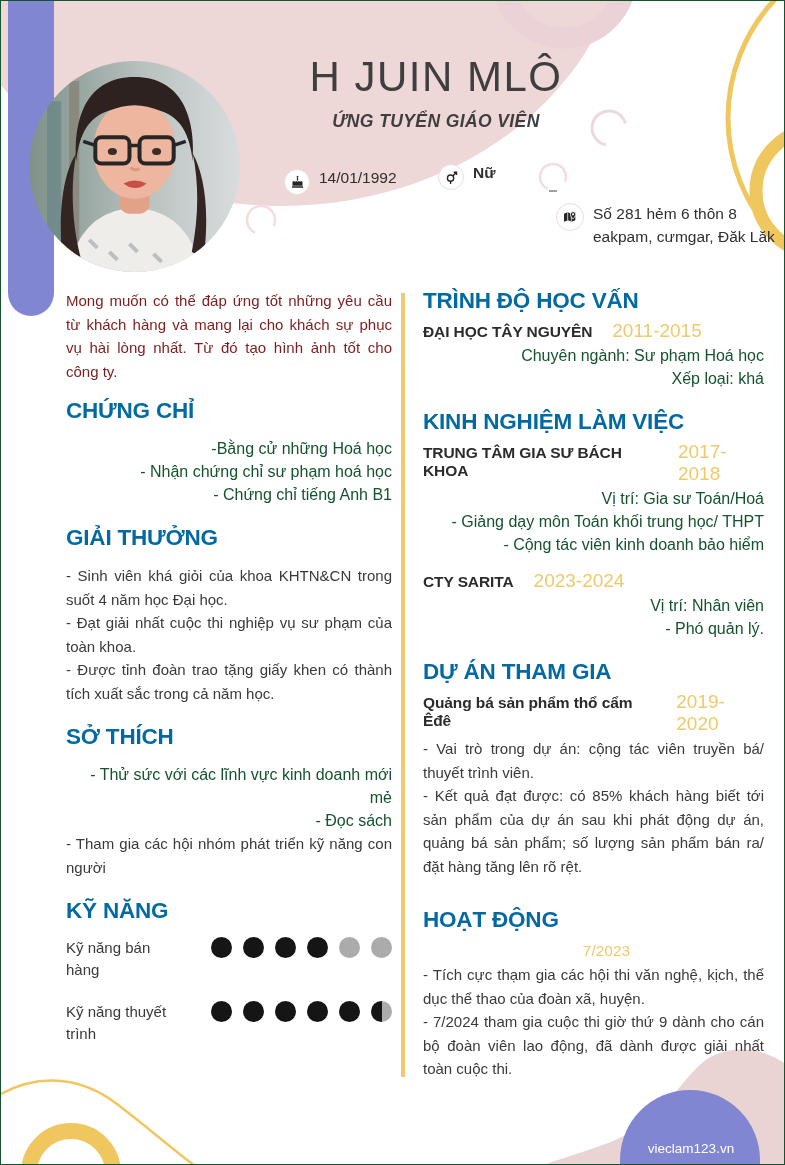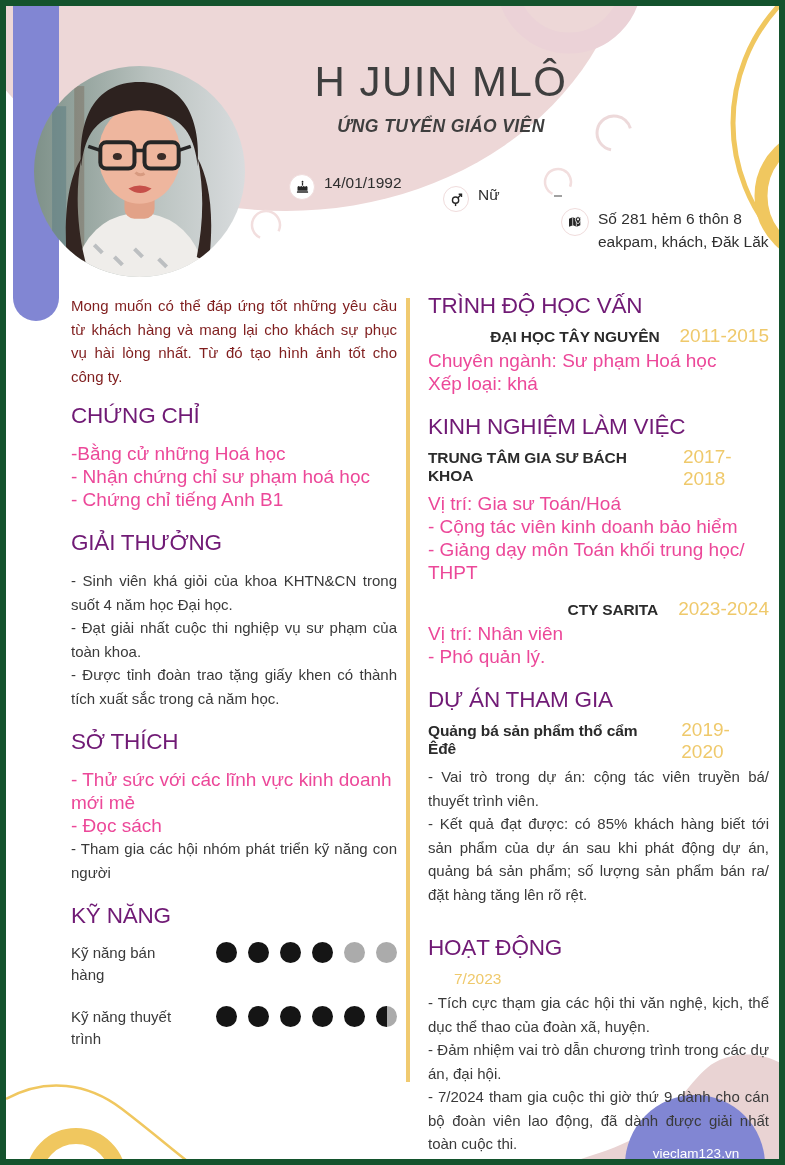--- a/index.html
+++ b/index.html
@@ -1,57 +1,57 @@
 <!DOCTYPE html>
 <html><head>
 <meta charset="utf-8">
 <style>
   html,body{margin:0;padding:0;background:#fff;}
   .cv{
     position:relative;width:785px;height:1165px;box-sizing:border-box;
-    background:#ffffff;overflow:hidden;border:6px solid #14532d;
+    background:#ffffff;overflow:hidden;border:1px solid #14532d;
     font-family:"Liberation Sans","DejaVu Sans",sans-serif;color:#383838;
   }
   .decor{position:absolute;left:0;top:0;z-index:0;}
   .z{position:absolute;z-index:2;}
 
   
   .photo{left:28px;top:60px;width:211px;height:211px;border-radius:50%;overflow:hidden;}
 
   
   .name-block{left:225px;top:52px;width:420px;text-align:center;}
   h1{margin:0;font-size:42px;font-weight:500;letter-spacing:1.5px;color:#3e3e3e;line-height:48px;}
   .subtitle{margin-top:10px;font-size:17.5px;font-weight:700;letter-spacing:.4px;color:#3e3e3e;font-style:italic;}
 
   
   .info{display:flex;align-items:flex-start;gap:9px;font-size:15.5px;color:#2f2f2f;}
   .icon-circle{width:24px;height:24px;border-radius:50%;border:1.5px solid #f0dcdc;
     display:flex;align-items:center;justify-content:center;background:#fff;flex:0 0 auto;}
   .info-birthday{left:283px;top:168px;}
-  .info-gender{left:437px;top:180px;}
+  .info-gender{left:437px;top:163px;font-weight:bold;}
   .info-location{left:555px;top:202px;align-items:flex-start;}
   .info-location .icon-circle{width:26px;height:26px;}
   .addr{line-height:22.5px;}
 
   
   .divider{left:400px;top:292px;width:4px;height:784px;background:#f0ca70;}
   .col-left{left:65px;top:288px;width:326px;}
   .col-right{left:422px;top:286px;width:341px;}
 
-  h2{margin:14px 0 12px;font-size:22.5px;line-height:28px;font-weight:400;
-     letter-spacing:-.2px;color:#701a75;}
+  h2{margin:14px 0 12px;font-size:22.5px;line-height:28px;font-weight:700;
+     letter-spacing:-.2px;color:#0369a1;}
   .col-right h2{margin:0 0 5px;}
   .sec{margin:0 0 18px;}
   .intro{margin:0 0 6px;font-size:15px;line-height:23.5px;text-align:justify;color:#7f1d1d;}
-  .line{font-size:19px;line-height:23px;color:#ec4899;}
+  .line{font-size:16px;line-height:23px;color:#14532d;text-align:right;}
   .para{margin:0;font-size:15px;line-height:23.5px;text-align:justify;color:#3a3a3a;}
-  .org-line{display:flex;align-items:baseline;margin:2px 0 2px;justify-content:flex-end;}
+  .org-line{display:flex;align-items:baseline;margin:2px 0 2px;}
   .org{font-size:15.5px;font-weight:700;color:#2b2b2b;letter-spacing:-.1px;}
   .years{margin-left:20px;font-size:19px;color:#efc96b;}
-  .date-gold{padding-left:26px;font-size:15.5px;color:#efc96b;line-height:24px;} .gap10{height:10px;} .gap12{height:12px;}
+  .date-gold{padding-left:26px;font-size:15.5px;color:#efc96b;line-height:24px;text-align:center;} .gap10{height:10px;} .gap12{height:12px;}
 
   
   .skill-row{display:flex;margin-bottom:21px;gap:36px;}
   .skill-label{width:133px;font-size:15px;line-height:21.5px;color:#3a3a3a;}
   .dots{display:flex;gap:11px;height:21px;margin-top:0;}
   .dot{width:21px;height:21px;border-radius:50%;flex:0 0 auto;}
 
   
   .footer-brand{left:627px;top:1140px;width:126px;text-align:center;
     color:#ffffff;font-size:13.5px;}
@@ -141,21 +141,21 @@
     <span class="icon-circle">
       <svg width="16" height="16" viewBox="0 0 24 24">
           <path d="M3 7 L8.5 5 L14 7 L20 5 V17 L14.5 19 L9 17 L3 19 Z" fill="#262626"></path>
           <path d="M8.5 5 V17 M14 7 V19" stroke="#ffffff" stroke-width="1.1"></path>
           <path d="M16.5 4 a4 4 0 0 1 4 4 c0 3 -4 7 -4 7 s-4 -4 -4 -7 a4 4 0 0 1 4 -4 Z" fill="#262626" stroke="#ffffff" stroke-width="1.2"></path>
           <circle cx="16.5" cy="8" r="1.6" fill="#ffffff"></circle>
         </svg>
     </span>
     <span class="addr">
       <span>Số 281 hẻm 6 thôn 8</span><br>
-      <span>eakpam, khách, Đăk Lăk</span>
+      <span>eakpam, cưmgar, Đăk Lăk</span>
     </span>
   </div>
 
   <div class="z divider"></div>
 
   <div class="z col-left">
     <p class="intro">Mong muốn có thể đáp ứng tốt những yêu cầu từ khách hàng và mang lại cho khách sự phục vụ hài lòng nhất. Từ đó tạo hình ảnh tốt cho công ty.</p>
 
     <div class="sec">
       <h2>CHỨNG CHỈ</h2>
@@ -217,22 +217,22 @@
       <div class="line">Xếp loại: khá</div>
     </div>
 
     <div class="sec">
       <h2>KINH NGHIỆM LÀM VIỆC</h2>
       <div class="org-line">
         <span class="org">TRUNG TÂM GIA SƯ BÁCH KHOA</span>
         <span class="years">2017-2018</span>
       </div>
       <div class="line">Vị trí: Gia sư Toán/Hoá</div>
+      <div class="line">- Giảng dạy môn Toán khối trung học/ THPT</div>
       <div class="line">- Cộng tác viên kinh doanh bảo hiểm</div>
-      <div class="line">- Giảng dạy môn Toán khối trung học/ THPT</div>
       <div class="gap12"></div>
       <div class="org-line">
         <span class="org">CTY SARITA</span>
         <span class="years">2023-2024</span>
       </div>
       <div class="line">Vị trí: Nhân viên</div>
       <div class="line">- Phó quản lý.</div>
     </div>
 
     <div class="sec">
@@ -243,20 +243,19 @@
       </div>
       <p class="para">- Vai trò trong dự án: cộng tác viên truyền bá/ thuyết trình viên.</p>
       <p class="para">- Kết quả đạt được: có 85% khách hàng biết tới sản phẩm của dự án sau khi phát động dự án, quảng bá sản phẩm; số lượng sản phẩm bán ra/đặt hàng tăng lên rõ rệt.</p>
     </div>
 
     <div class="sec">
       <div class="gap10"></div>
       <h2>HOẠT ĐỘNG</h2>
       <div class="date-gold">7/2023</div>
       <p class="para">- Tích cực thạm gia các hội thi văn nghệ, kịch, thể dục thể thao của đoàn xã, huyện.</p>
-      <p class="para">- Đảm nhiệm vai trò dẫn chương trình trong các dự án, đại hội.</p>
       <p class="para">- 7/2024 tham gia cuộc thi giờ thứ 9 dành cho cán bộ đoàn viên lao động, đã dành được giải nhất toàn cuộc thi.</p>
     </div>
   </div>
 
   <div class="z footer-brand">vieclam123.vn</div>
 
 </div>
 
 </body></html>

